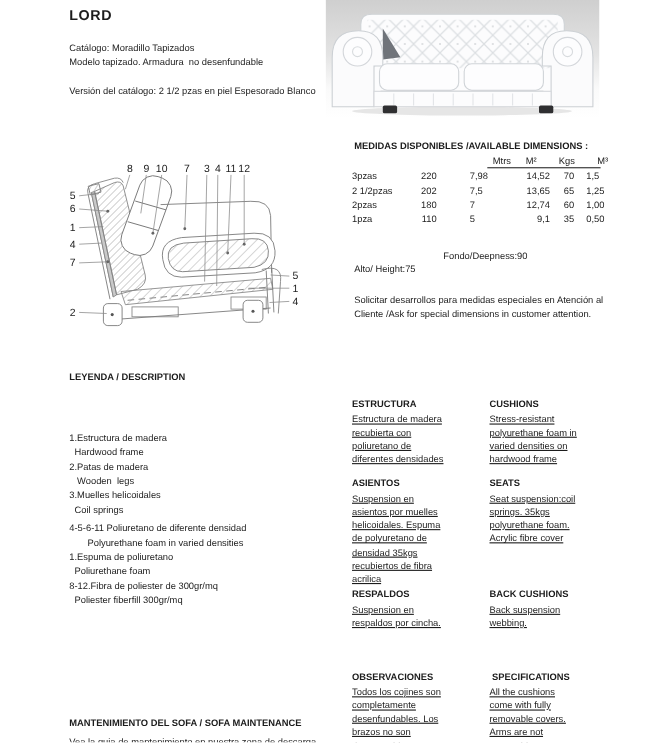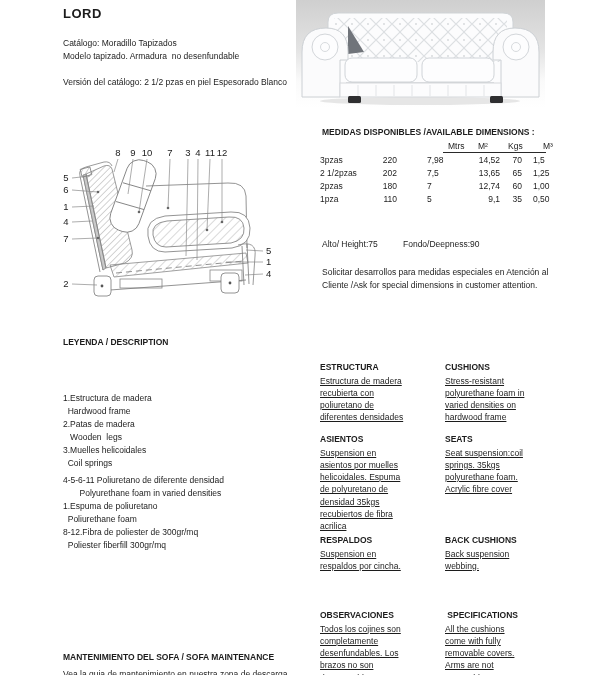--- a/index.html
+++ b/index.html
@@ -34,21 +34,21 @@
   .c-m2 {position:absolute; left:140px; width:40px; text-align:right;}
   .c-kgs{position:absolute; left:162px; width:40px; text-align:right;}
   .c-m3 {position:absolute; left:213px;}
   .h-mtrs{position:absolute; left:128px;}
   .h-m2 {position:absolute; left:158px;}
   .h-kgs{position:absolute; left:188px;}
   .h-m3 {position:absolute; left:197px;padding-left:26px;}
   #dims-rule{position:absolute; left:123px; top:26px; width:103px; border-top:1px solid #2a2a2a;}
   
   #height-label{left:322px; top:238px;}
-  #depth-label{left:403px; top:238px;text-align:center;}
+  #depth-label{left:403px; top:226px;text-align:center;}
   #special-note{left:322px; top:266px; width:255px;}
   
   #legend-title{left:63px; top:336px;}
   .leg{position:absolute; left:63px; line-height:13px; white-space:pre;margin-top:43px;}
   
   .sec{position:absolute; width:270px;}
   .sec-es{position:absolute; left:0; width:118px;}
   .sec-en{position:absolute; left:125px; width:112px;}
   .sec-title{font-weight:bold; white-space:pre; margin-bottom:1px;}
   .sec-body{white-space:pre-line; line-height:12.3px;text-decoration:underline;}

